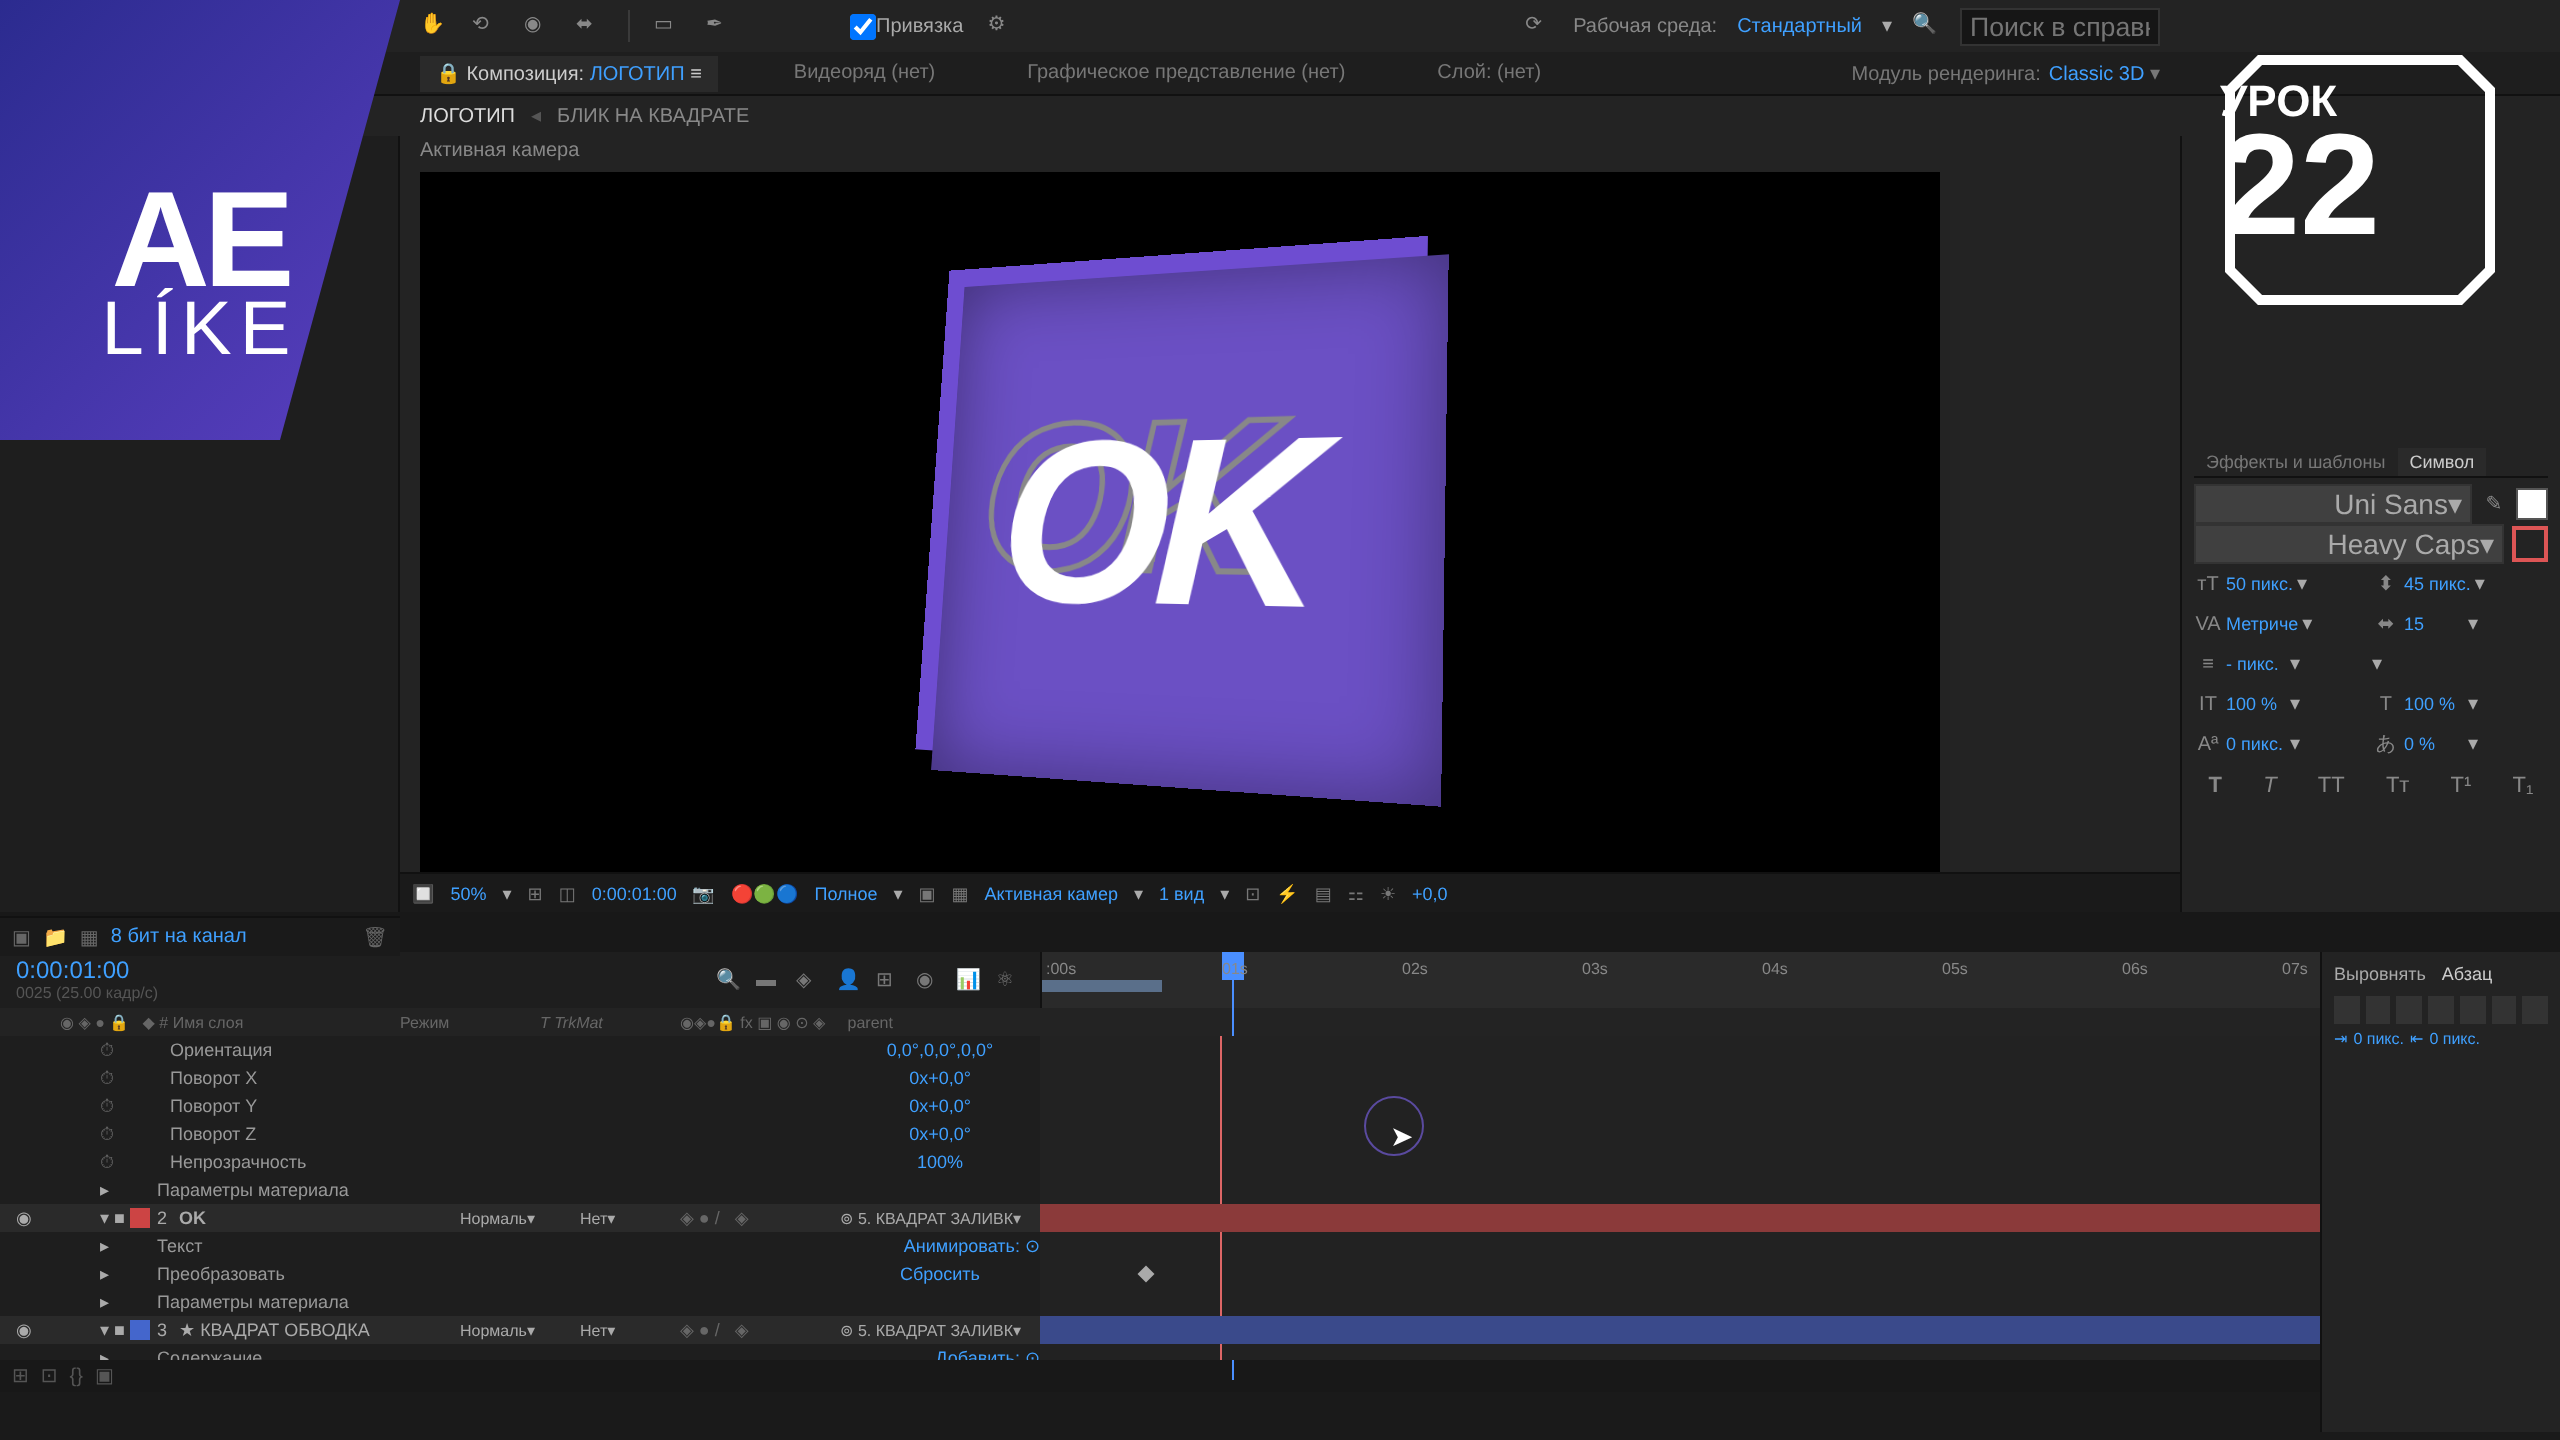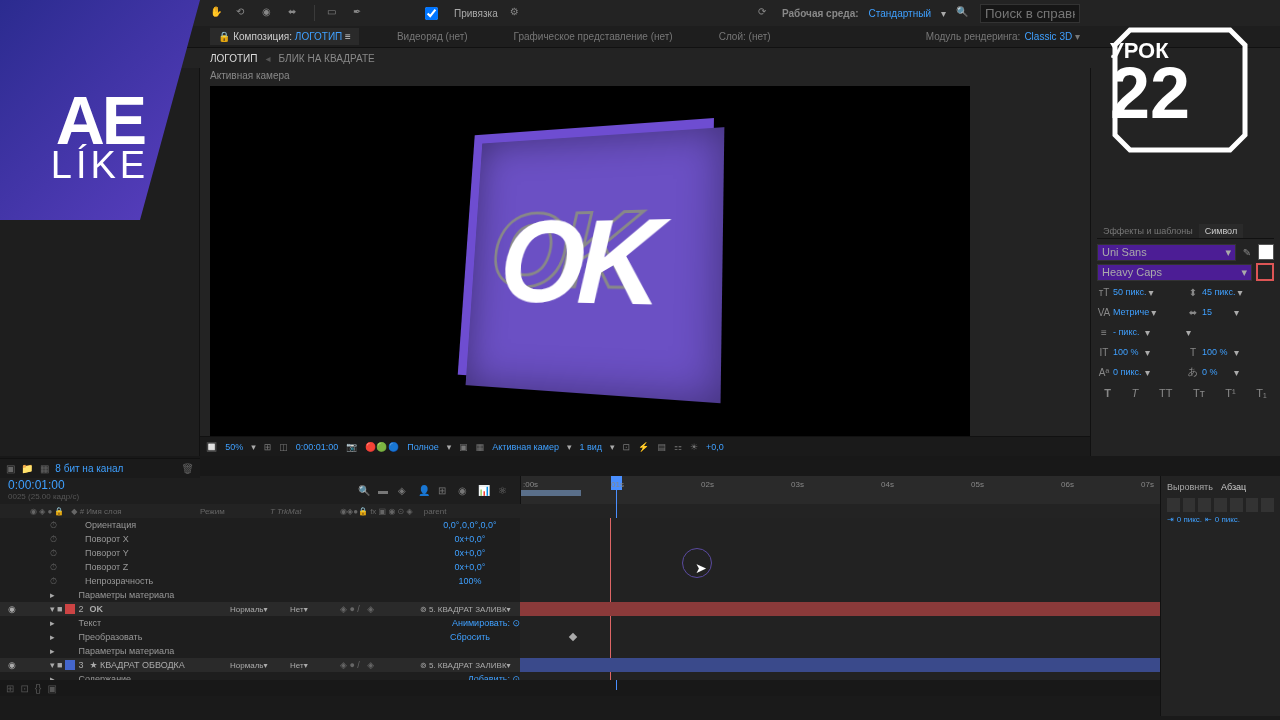--- a/index.html
+++ b/index.html
@@ -11,23 +11,23 @@
 .badge-ae .like { font-size: 38px; font-weight: 300; margin-top: -15px; letter-spacing: 4px; }
 .badge-lesson { position: absolute; top: 20px; right: 30px; width: 140px; height: 140px; z-index: 100; color: white; text-align: left; }
 .badge-lesson svg { position: absolute; top: 0; left: 0; }
 .badge-lesson .lesson { font-size: 22px; font-weight: bold; margin-top: 18px; position: relative; }
 .badge-lesson .num { font-size: 72px; font-weight: 900; margin-top: -12px; position: relative; }
 
 
 .top-toolbar { height: 26px; background: #232323; display: flex; align-items: center; padding: 0 200px 0 210px; gap: 12px; }
 .top-toolbar .icon { width: 14px; height: 14px; color: #888; }
 .top-toolbar .sep { width: 1px; height: 16px; background: #3a3a3a; }
-.top-toolbar .cb { display: flex; align-items: center; gap: 16px; color: #aaa; padding-left: 46px; }
+.top-toolbar .cb { display: flex; align-items: center; gap: 0; color: #aaa; padding-left: 46px; }
 .top-right { margin-left: auto; display: flex; gap: 10px; align-items: center; }
-.workspace-label { color: #888; font-weight: bold; }
+.workspace-label { color: #888; }
 .workspace-val { color: #3fa0ff; }
 .search { background: #161616; border: 1px solid #333; padding: 1px 4px; color: #888; width: 100px; }
 
 
 .tabrow { height: 22px; background: #1e1e1e; display: flex; align-items: center; padding-left: 210px; gap: 30px; font-size: 10px; color: #777; border-bottom: 1px solid #111; }
 .tabrow .tab { padding: 3px 8px; }
 .tabrow .tab.active { background: #2a2a2a; color: #ccc; }
 .tabrow .tab .sub { color: #3fa0ff; }
 .render-mod { margin-left: auto; margin-right: 200px; color: #777; }
 .render-mod .val { color: #3fa0ff; margin-left: 4px; }
@@ -51,21 +51,21 @@
 .square2 { width: 260px; height: 260px; background: #6b50c4; position: relative; box-shadow: inset 0 0 40px rgba(0,0,0,0.4); }
 .logo-text { position: absolute; top: 50%; left: 50%; transform: translate(-60%, -50%); color: white; font-size: 120px; font-weight: 900; font-style: italic; letter-spacing: -8px; }
 .logo-text-outline { position: absolute; top: 45%; left: 42%; transform: translate(-60%, -50%); color: transparent; -webkit-text-stroke: 3px #888; font-size: 110px; font-weight: 900; font-style: italic; letter-spacing: -8px; }
 
 
 .char-panel { padding: 6px; }
 .char-tabs { display: flex; border-bottom: 1px solid #111; margin-bottom: 4px; }
 .char-tabs .t { padding: 2px 6px; font-size: 9px; color: #777; }
 .char-tabs .t.active { color: #ccc; background: #2a2a2a; }
 .char-row { display: flex; align-items: center; gap: 4px; margin: 2px 0; height: 18px; }
-.char-row .dd { background: #4c1d95; border: 1px solid #333; padding: 1px 4px; flex: 1; font-size: 11px; display: flex; justify-content: space-between; }
+.char-row .dd { background: #404040; border: 1px solid #333; padding: 1px 4px; flex: 1; font-size: 14px; display: flex; justify-content: flex-end; }
 .char-row .ico { width: 14px; text-align: center; color: #888; }
 .char-row .val { color: #3fa0ff; font-size: 9px; min-width: 30px; }
 .char-row .half { width: 48%; display: flex; align-items: center; gap: 2px; }
 .swatch { width: 16px; height: 16px; display: inline-block; }
 .swatch.white { background: white; border: 1px solid #555; }
 .swatch.stroke { background: #232323; border: 2px solid #d55; width: 18px; height: 18px; position: relative; }
 .type-btns { display: flex; gap: 6px; margin-top: 6px; justify-content: space-around; color: #888; font-size: 11px; }
 
 
 .proj-footer { position: absolute; top: 458px; left: 0; width: 200px; height: 20px; background: #1a1a1a; display: flex; align-items: center; gap: 6px; padding: 0 6px; border-top: 1px solid #111; }

